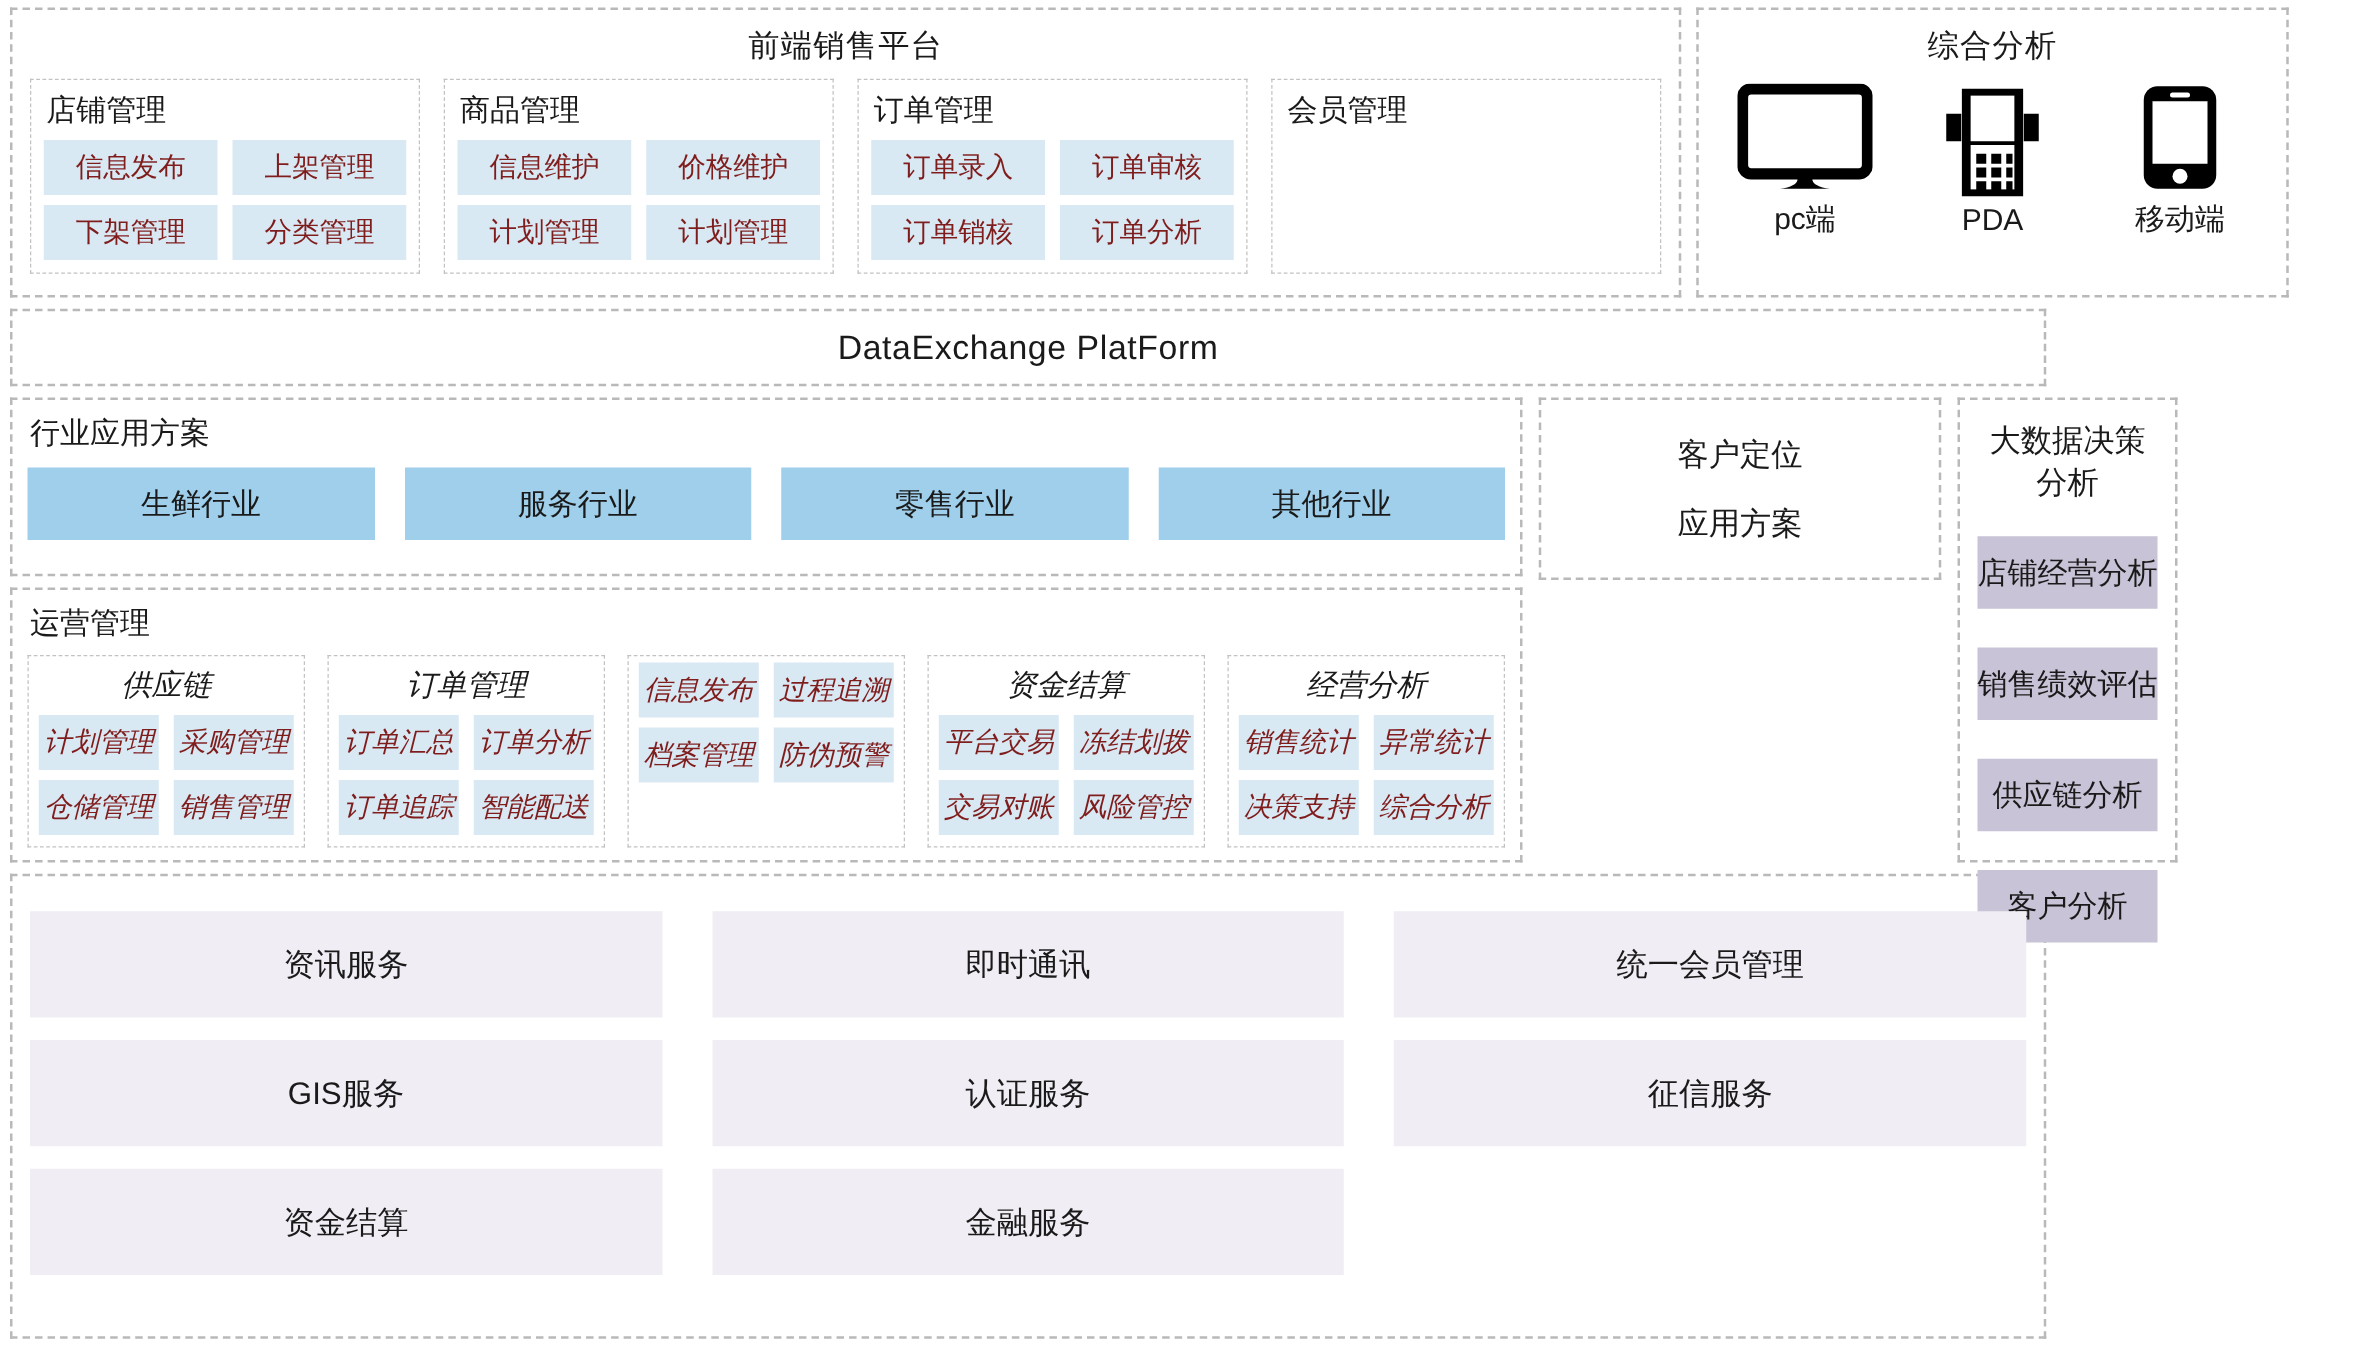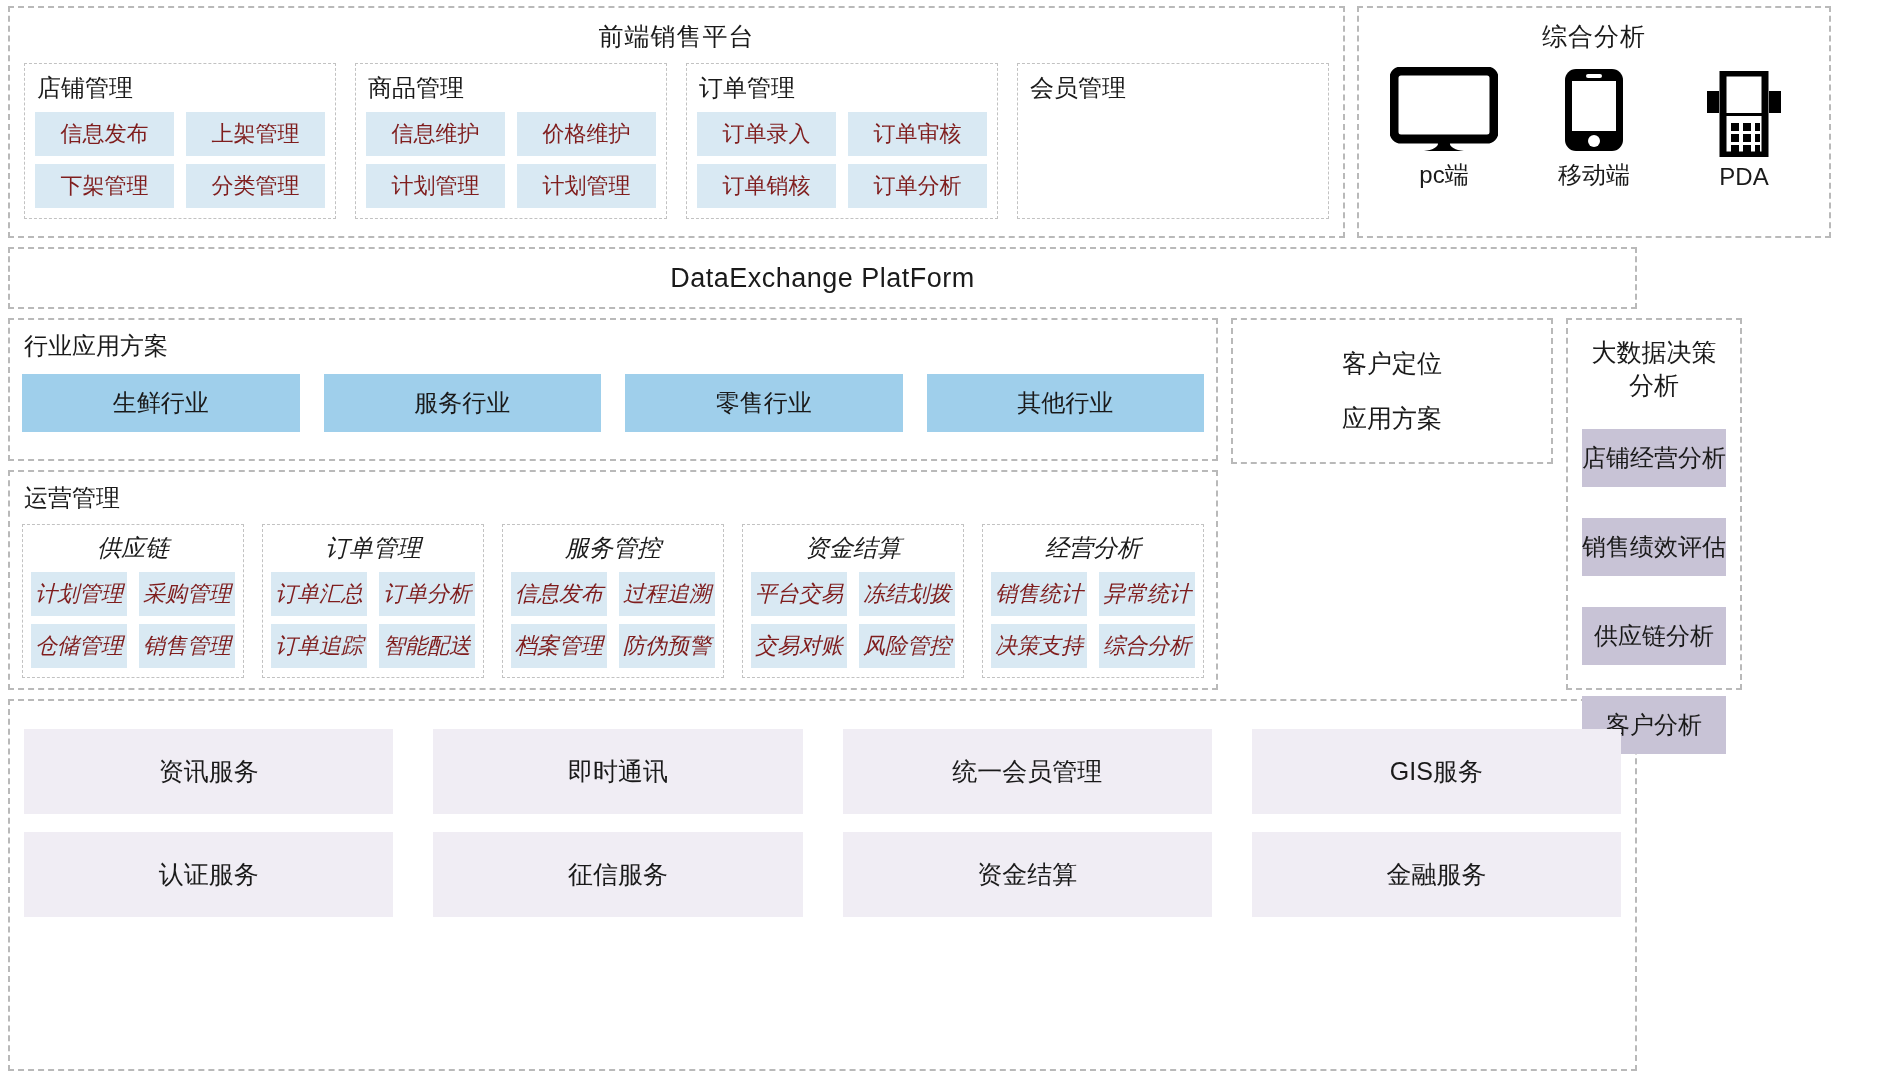--- a/index.html
+++ b/index.html
@@ -66,21 +66,21 @@
   .bigdata { flex: 1; padding: 10px 14px 12px 14px; display: flex; flex-direction: column; }
   .bd-title { text-align: center; font-size: 25px; padding: 6px 0 12px 0; }
   .bd-list { display: flex; flex-direction: column; gap: 16px; }
   .bd-chip {
     background: #c8c3d6; text-align: center; font-size: 24px;
     padding: 13px 0; white-space: nowrap; margin-top: 15px;
   }
 
   
   .support { margin-top: 9px; height: 372px; padding: 10px 14px 14px 14px; }
-  .sup-grid { display: grid; grid-template-columns: repeat(4, 1fr);
+  .sup-grid { display: grid; grid-template-columns: repeat(3, 1fr);
               gap: 18px 40px; margin-top: 18px; }
   .sup-chip {
     background: #f0edf4; text-align: center; font-size: 25px;
     padding: 26px 0; white-space: nowrap;
   }
 </style>
 </head>
 <body>
 
 <div class="page">
@@ -133,32 +133,20 @@
       <div class="dev-row">
 
         <div class="dev">
           <div class="dev-ico">
             <svg width="108" height="86" viewBox="0 0 108 86">
               <rect x="4" y="4" width="100" height="68" rx="7" fill="none" stroke="#000" stroke-width="9"></rect>
               <path d="M38 72 C52 72 52 82 34 84 L74 84 C56 82 56 72 70 72 Z" fill="#000"></path>
             </svg>
           </div>
           <div class="dev-label">pc端</div>
-        </div>
-
-        <div class="dev">
-          <div class="dev-ico">
-            <svg width="62" height="86" viewBox="0 0 62 86">
-              <rect x="2" y="2" width="58" height="82" rx="11" fill="#000"></rect>
-              <rect x="9" y="14" width="44" height="50" fill="#fff"></rect>
-              <rect x="23" y="7" width="16" height="4" rx="2" fill="#fff"></rect>
-              <circle cx="31" cy="74" r="6" fill="#fff"></circle>
-            </svg>
-          </div>
-          <div class="dev-label">移动端</div>
         </div>
 
         <div class="dev">
           <div class="dev-ico">
             <svg width="78" height="86" viewBox="0 0 78 86">
               <rect x="2" y="20" width="12" height="22" fill="#000"></rect>
               <rect x="64" y="20" width="12" height="22" fill="#000"></rect>
               <rect x="18" y="2" width="42" height="82" fill="none" stroke="#000" stroke-width="7"></rect>
               <rect x="21" y="42" width="36" height="3" fill="#000"></rect>
               <rect x="26" y="52" width="8" height="8" fill="#000"></rect>
@@ -168,20 +156,32 @@
               <rect x="38" y="63" width="8" height="8" fill="#000"></rect>
               <rect x="50" y="63" width="5" height="8" fill="#000"></rect>
               <rect x="26" y="74" width="8" height="7" fill="#000"></rect>
               <rect x="38" y="74" width="8" height="7" fill="#000"></rect>
               <rect x="50" y="74" width="5" height="7" fill="#000"></rect>
             </svg>
           </div>
           <div class="dev-label">PDA</div>
         </div>
 
+        <div class="dev">
+          <div class="dev-ico">
+            <svg width="62" height="86" viewBox="0 0 62 86">
+              <rect x="2" y="2" width="58" height="82" rx="11" fill="#000"></rect>
+              <rect x="9" y="14" width="44" height="50" fill="#fff"></rect>
+              <rect x="23" y="7" width="16" height="4" rx="2" fill="#fff"></rect>
+              <circle cx="31" cy="74" r="6" fill="#fff"></circle>
+            </svg>
+          </div>
+          <div class="dev-label">移动端</div>
+        </div>
+
       </div>
     </div>
   </div>
 
   <div class="dxp dashed">
     <div class="dxp-title">DataExchange  PlatForm</div>
   </div>
 
   <div class="row3">
 
@@ -215,21 +215,20 @@
             <div class="ops-col-title">订单管理</div>
             <div class="chip-grid">
               <div class="chip">订单汇总</div>
               <div class="chip">订单分析</div>
               <div class="chip">订单追踪</div>
               <div class="chip">智能配送</div>
             </div>
           </div>
 
           <div class="ops-col dashed-thin">
-            <div class="ops-col-title">服务管控</div>
             <div class="chip-grid">
               <div class="chip">信息发布</div>
               <div class="chip">过程追溯</div>
               <div class="chip">档案管理</div>
               <div class="chip">防伪预警</div>
             </div>
           </div>
 
           <div class="ops-col dashed-thin">
             <div class="ops-col-title">资金结算</div>

